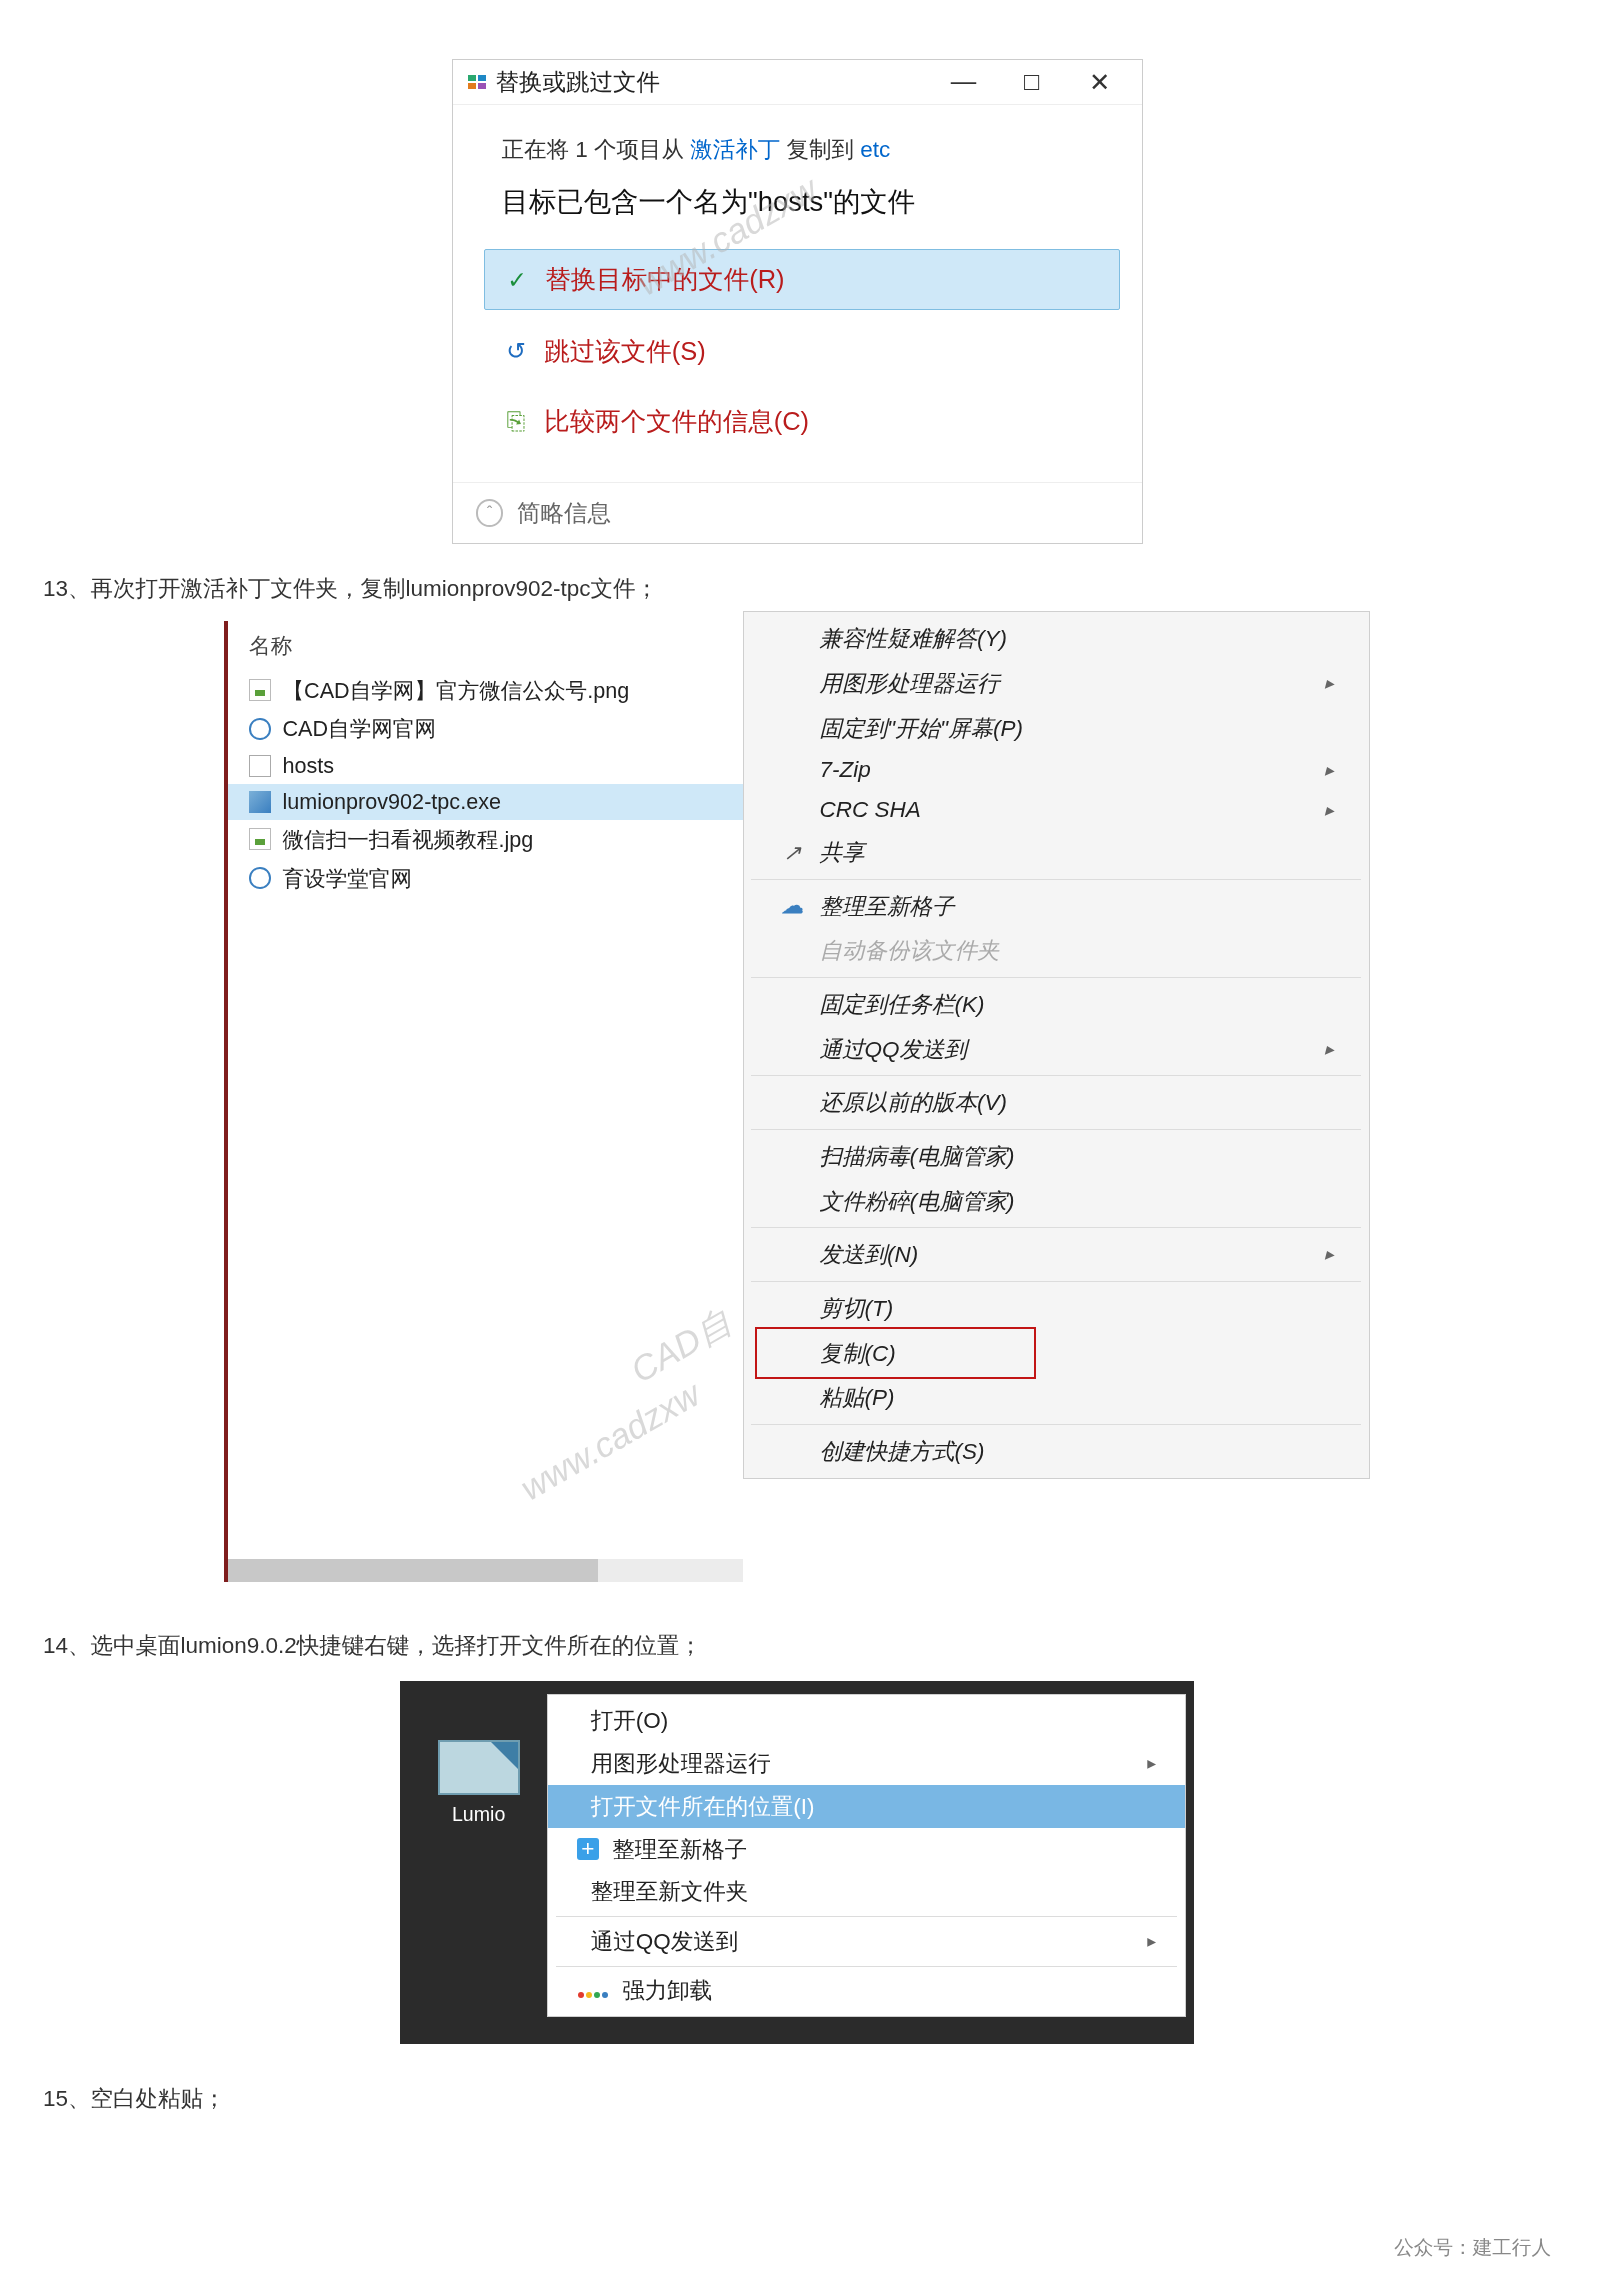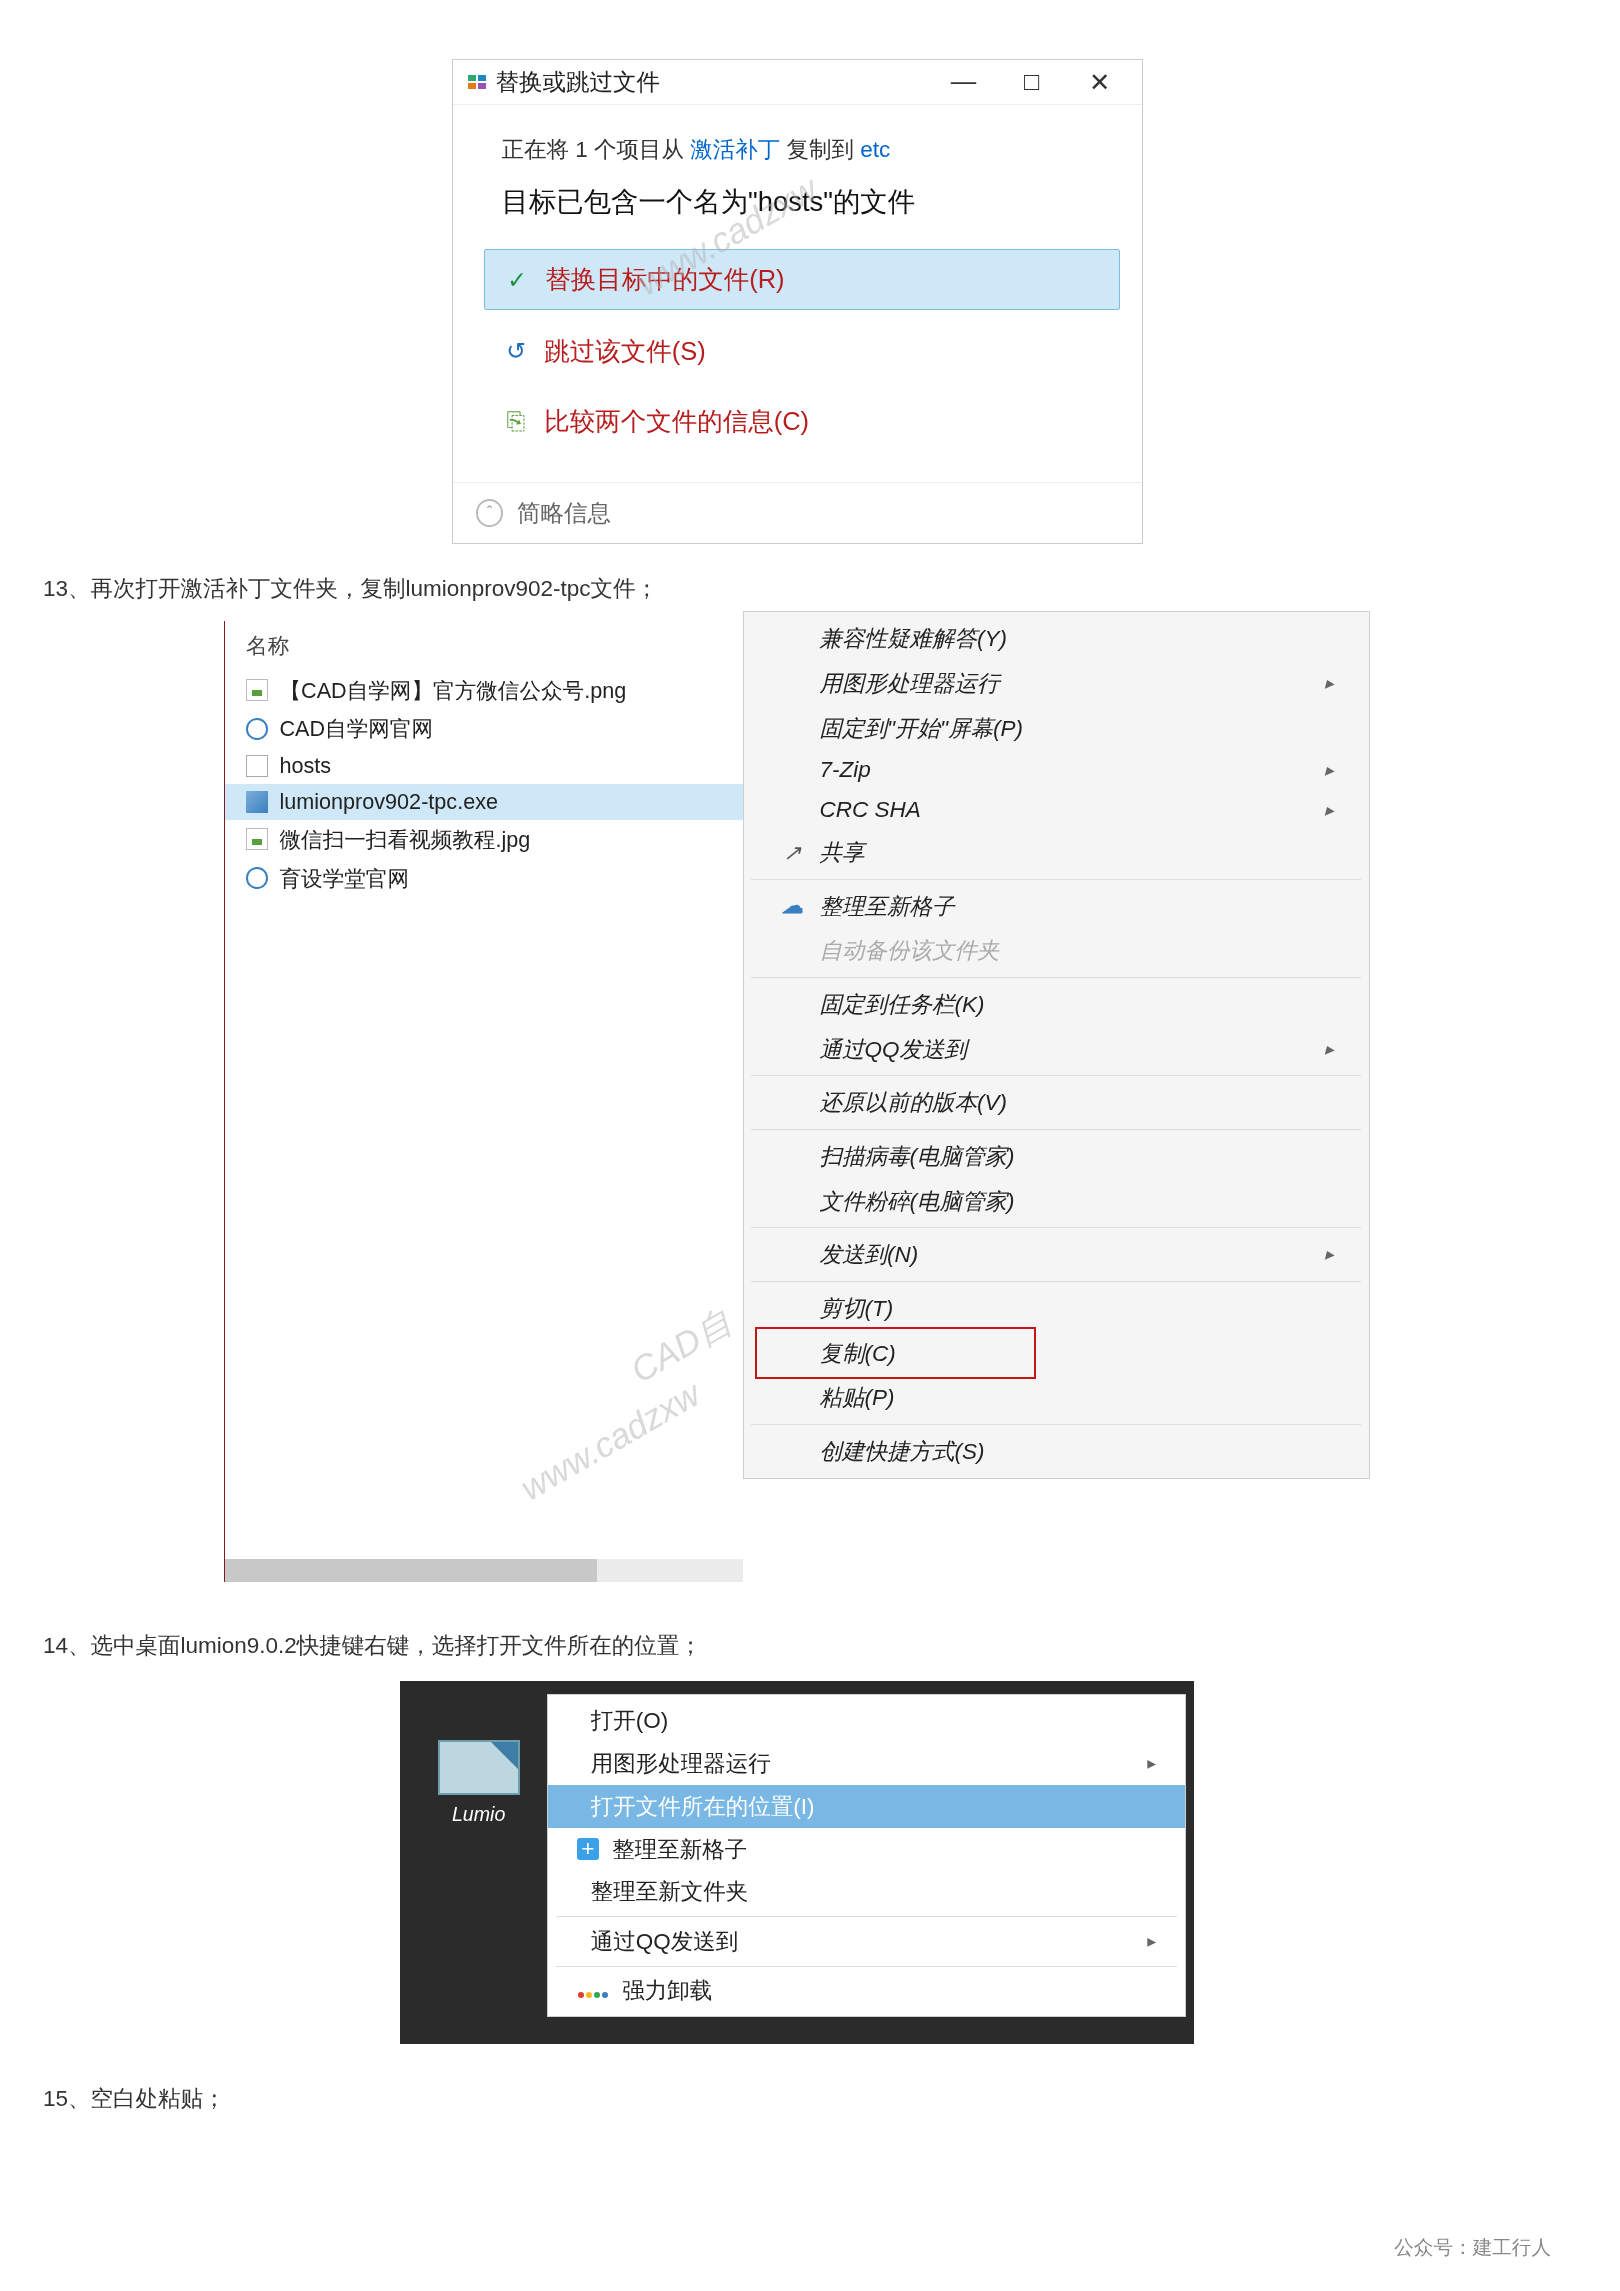--- a/index.html
+++ b/index.html
@@ -62,21 +62,21 @@
   }
   .dialog1 .footer .circ {
     width:27.4px;height:27.4px;border:2px solid #bbb;border-radius:50%;
     display:flex;align-items:center;justify-content:center;font-size:15.7px;color:#999;
   }
 
   
   .shot2 { width: 1147px; margin: 0 auto; position:relative; height: 980px;}
   .filelist {
     position:absolute; left:0; top:0; width:519px; height:961px;
-    border-left:1px solid #7f1d1d; background:#fff;
+    border-left:4px solid #7f1d1d; background:#fff;
   }
   .filelist .hdr { padding:9.8px 17.6px 9.8px 21.6px; font-size:21.6px; color:#444; border-bottom:1px solid transparent;}
   .filelist .row { display:flex; align-items:center; gap:11.8px; padding:4.9px 17.6px 4.9px 21.6px; font-size:21.6px; color:#222;}
   .filelist .row.selected-file { background:#cfe8f8;}
   .filelist .row .ficn { width:21.6px; height:21.6px; display:inline-flex;align-items:center;justify-content:center;}
   .ficn.img { background:#fff;border:1px solid #bbb;}
   .ficn.img::after{content:"";width:9.8px;height:5.9px;background:#5aa03a;display:block;margin-top:5.9px;}
   .ficn.ie { width:17.6px;height:17.6px;border:2px solid #3a7fc0;border-radius:50%;}
   .ficn.txt { border:1px solid #aaa;}
   .ficn.exe { background: linear-gradient(135deg,#7bb0d8,#3a7fc0);}
@@ -109,21 +109,21 @@
   .ci.dots span:nth-child(3){background:#33a852;}
   .ci.dots span:nth-child(4){background:#3a7fc0;}
   .ci.qq{width:21.6px;height:23.5px;background:#222;border-radius:40% 40% 50% 50%;position:relative;}
   .ci.qq::after{content:"";position:absolute;left:2.9px;right:2.9px;top:3.9px;height:7.8px;background:#fff;border-radius:50%;}
   .ci.baidu{color:#3a7fc0;font-weight:bold;}
   .ci.share{color:#555;}
 
   
   .shot3{ width:794px; margin:0 auto; position:relative; height:363px; background:#2b2b2b;margin-top:19.6px;}
   .shot3 .deskicon {
-    position:absolute; left:19.6px; top:59px; width:118px; text-align:center; color:#fff; font-size:19.6px;font-style:italic;
+    position:absolute; left:19.6px; top:59px; width:118px; text-align:center; color:#fff; font-size:19.6px;
   }
   .shot3 .deskicon .box{width:82px;height:55px;background:#bcd7e0;border:2px solid #6f9db0;margin:0 auto 7.8px auto;position:relative;}
   .shot3 .deskicon .box::after{content:"";position:absolute;right:0;top:0;width:0;height:0;border-left:27.4px solid transparent;border-top:27.4px solid #3e7ea6;}
   .ctxmenu3{
     position:absolute; left:147px; top:13.7px; right:7.8px;
     background:#ffffff; border:1px solid #cfcfcf; font-size:22.5px; padding:3.9px 0;
   }
   .ctxmenu3 .item{display:flex;align-items:center;gap:13.7px;padding:5.9px 29px;color:#222;}
   .ctxmenu3 .item.hl{background:#79b7e4;color:#fff;}
   .ctxmenu3 .item.arrow::after{content:"▸"; margin-left:auto; color:#666; font-size:17.6px;}

